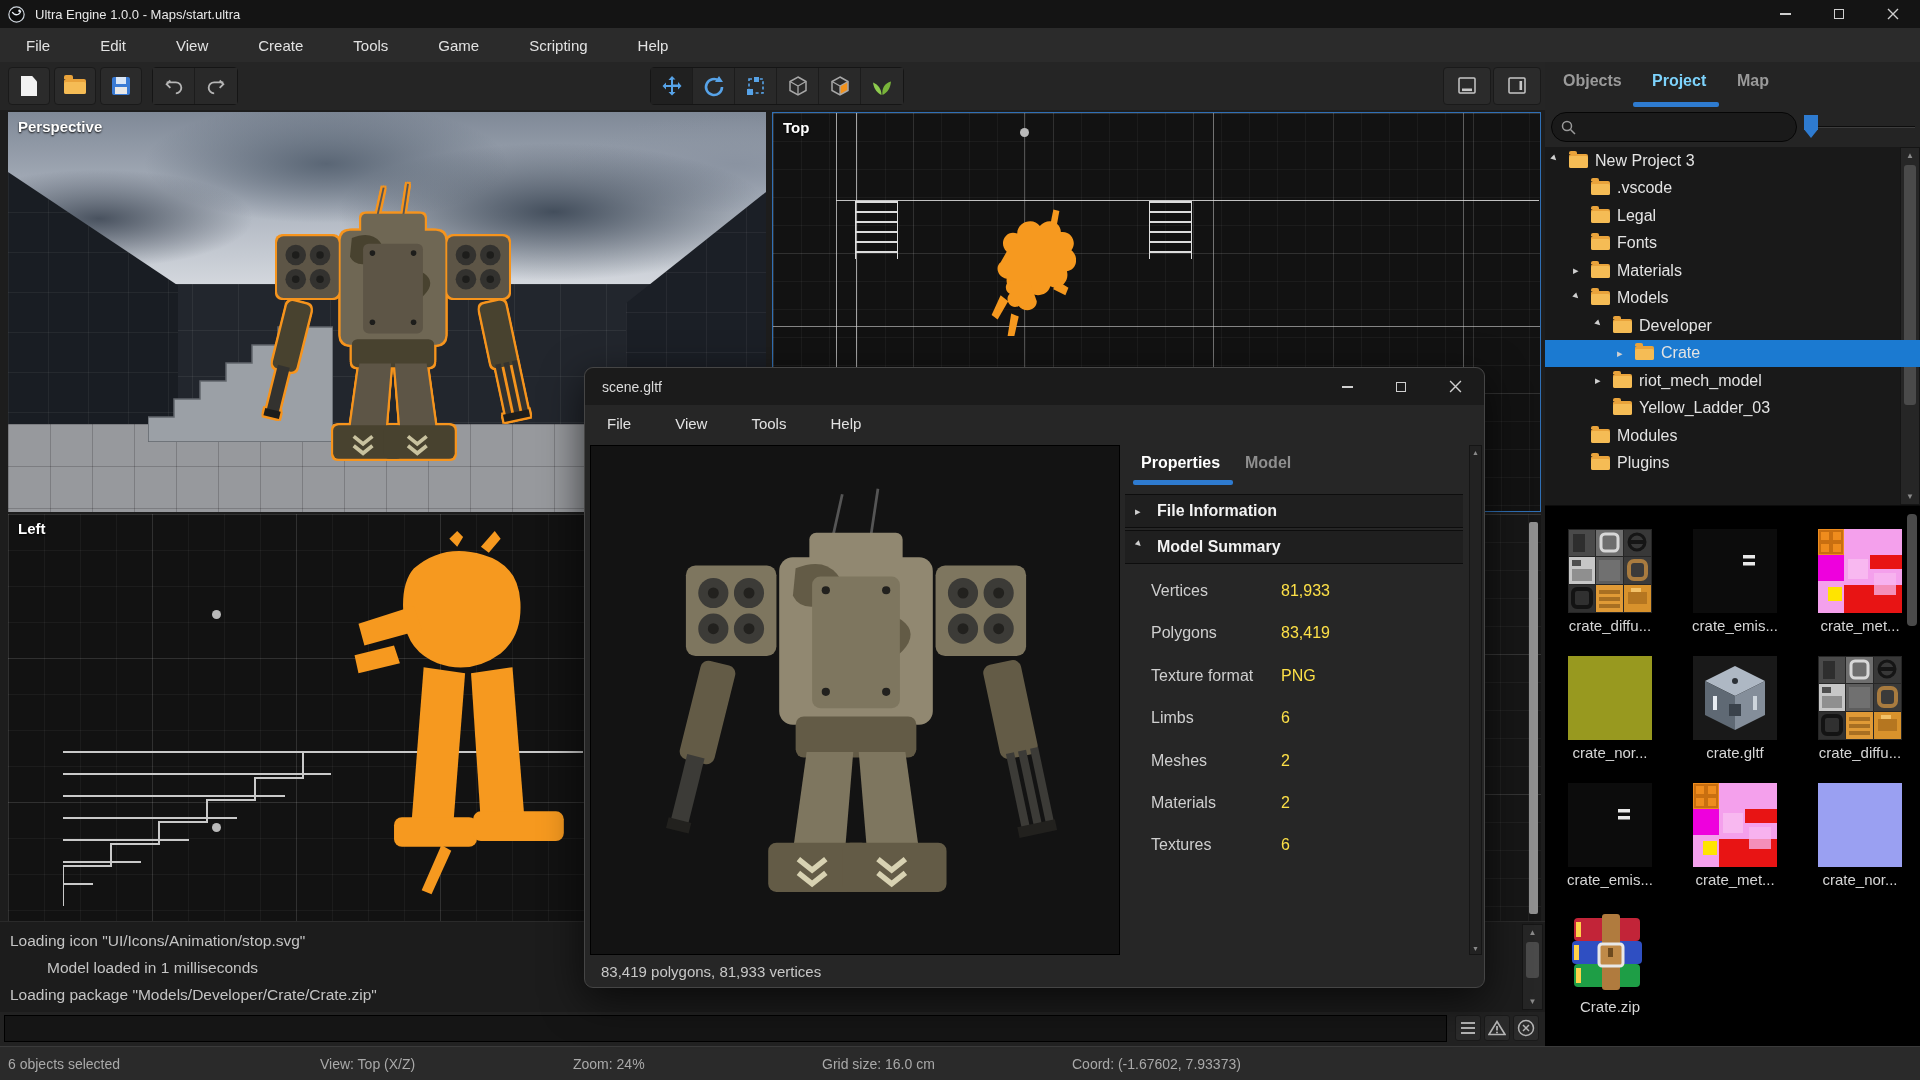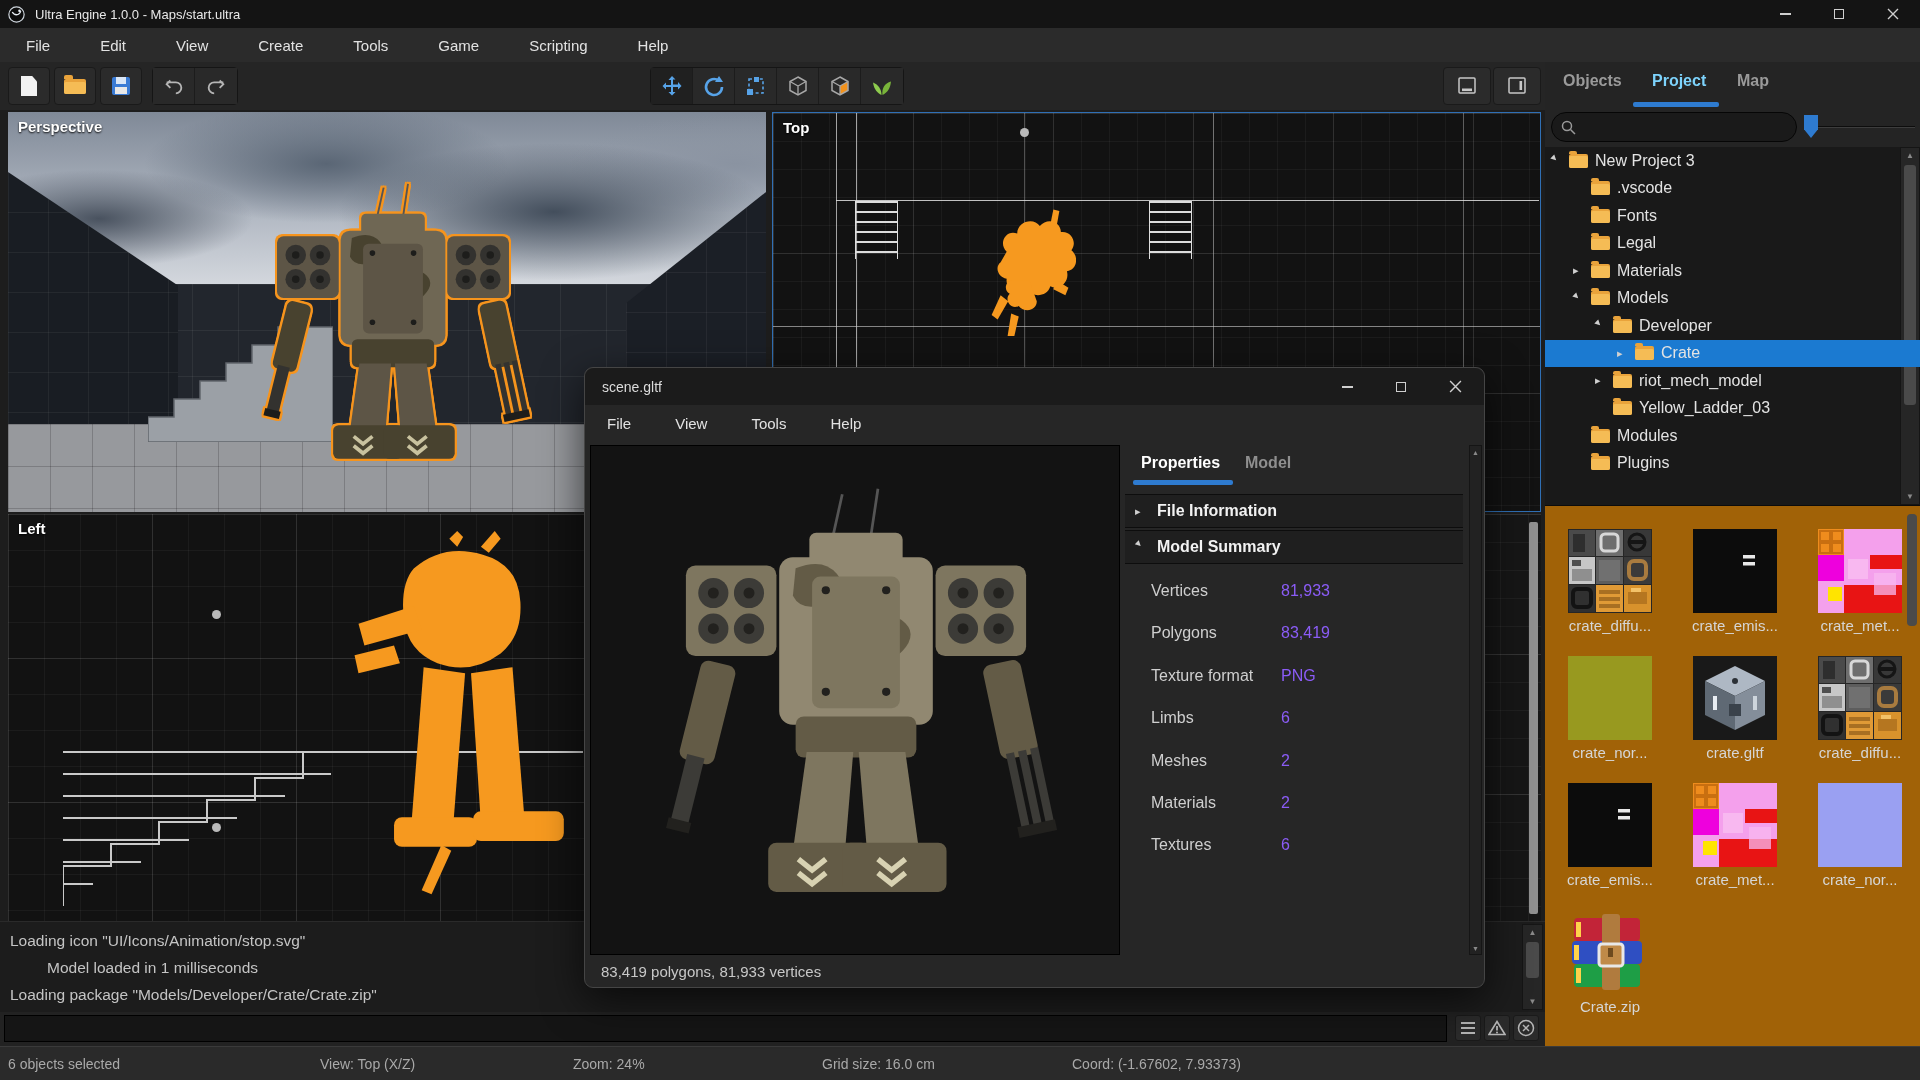--- a/index.html
+++ b/index.html
@@ -114,21 +114,21 @@
     clip-path:polygon(0 0,100% 0,100% 62%,50% 100%,0 62%); }
   .tree { position:absolute; left:0; top:85px; width:375px; height:358px; background:#191919; overflow:hidden; }
   .trow { position:relative; height:27.5px; display:flex; align-items:center; font-size:16px; color:#e3e3e3; }
   .trow.selected { background:#1b7ad1; }
   .tarrow { width:18px; font-size:11px; color:#d0d0d0; text-align:left; flex:0 0 18px; }
   .tarrow.expanded { transform:rotate(45deg); transform-origin:35% 50%; }
   .tfolder { flex:0 0 19px; width:19px; height:14px; background:#e9a33b; border-radius:2px; position:relative; margin-right:7px; }
   .tfolder::before { content:""; position:absolute; left:0; top:-3px; width:8px; height:3px; background:#e9a33b; border-radius:2px 2px 0 0; }
   .tfolder::after { content:""; position:absolute; left:0; top:2.5px; width:19px; height:11.5px; background:#f5bc55; border-radius:2px; }
   .tree-sb { position:absolute; right:0; top:0; width:20px; height:358px; }
-  .assets { position:absolute; left:0; top:443px; width:375px; height:541px; background:#a16207;
+  .assets { position:absolute; left:0; top:443px; width:375px; height:541px; background:#000000;
     border-top:1px solid #0c0c0c; }
   .asset-thumb { position:absolute; width:84px; height:84px; }
   .asset-thumb svg { width:84px; height:84px; display:block; }
   .asset-label { position:absolute; width:124px; text-align:center; font-size:15px; color:#d6d6d6;
     white-space:nowrap; overflow:hidden; }
   .assets-sb-thumb { position:absolute; right:3px; top:8px; width:10px; height:112px; background:#4a4a4a; border-radius:4px; }
 
   
   .mwindow { position:absolute; left:584px; top:367px; width:901px; height:621px; background:#262626;
     border:1px solid #454545; border-radius:9px; box-shadow:0 12px 40px rgba(0,0,0,.65); }
@@ -146,21 +146,21 @@
   .mw-tab { position:absolute; top:86px; font-size:16px; font-weight:bold; color:#8f8f8f; }
   .mw-tab.active { color:#fff; }
   .mw-tab-underline { position:absolute; left:8px; top:112px; width:100px; height:5px; border-radius:2px; }
   .sec-row { position:absolute; left:0; width:338px; height:34px; background:#1f1f1f;
     border-top:1px solid #0d0d0d; border-bottom:1px solid #0d0d0d; display:flex; align-items:center; }
   .sec-arrow { width:16px; margin-left:10px; font-size:11px; color:#d0d0d0; }
   .sec-arrow.expanded { transform:rotate(45deg); }
   .sec-label { font-size:16px; font-weight:bold; color:#f2f2f2; margin-left:6px; }
   .prow { position:absolute; left:0; width:330px; height:42px; display:flex; align-items:center; }
   .plabel { position:absolute; left:26px; font-size:16px; color:#cfcfcf; }
-  .pvalue { position:absolute; left:156px; font-size:16px; color:#8b5cf6; }
+  .pvalue { position:absolute; left:156px; font-size:16px; color:#fde047; }
   .mw-sb { position:absolute; left:884px; top:77px; width:13px; height:510px; background:#222;
     border:1px solid #151515; }
   .vsb-strip { position:absolute; width:9px; background:#8f8f8f; border-radius:2px; }
 </style>
 </head>
 <body>
 
 <div class="titlebar">
   <svg class="logo" viewBox="0 0 20 20">
     <circle cx="10" cy="10" r="9" fill="#0c0c0c" stroke="#cfd6dd" stroke-width="1.4"></circle>
@@ -475,26 +475,26 @@
         <span>New Project 3</span>
       </div>
       <div class="trow" style="padding-left: 28px;">
         <span class="tarrow"></span>
         <span class="tfolder"></span>
         <span>.vscode</span>
       </div>
       <div class="trow" style="padding-left: 28px;">
         <span class="tarrow"></span>
         <span class="tfolder"></span>
-        <span>Fonts</span>
+        <span>Legal</span>
       </div>
       <div class="trow" style="padding-left: 28px;">
         <span class="tarrow"></span>
         <span class="tfolder"></span>
-        <span>Legal</span>
+        <span>Fonts</span>
       </div>
       <div class="trow" style="padding-left: 28px;">
         <span class="tarrow">▸</span>
         <span class="tfolder"></span>
         <span>Materials</span>
       </div>
       <div class="trow" style="padding-left: 28px;">
         <span class="tarrow expanded">▸</span>
         <span class="tfolder"></span>
         <span>Models</span>

